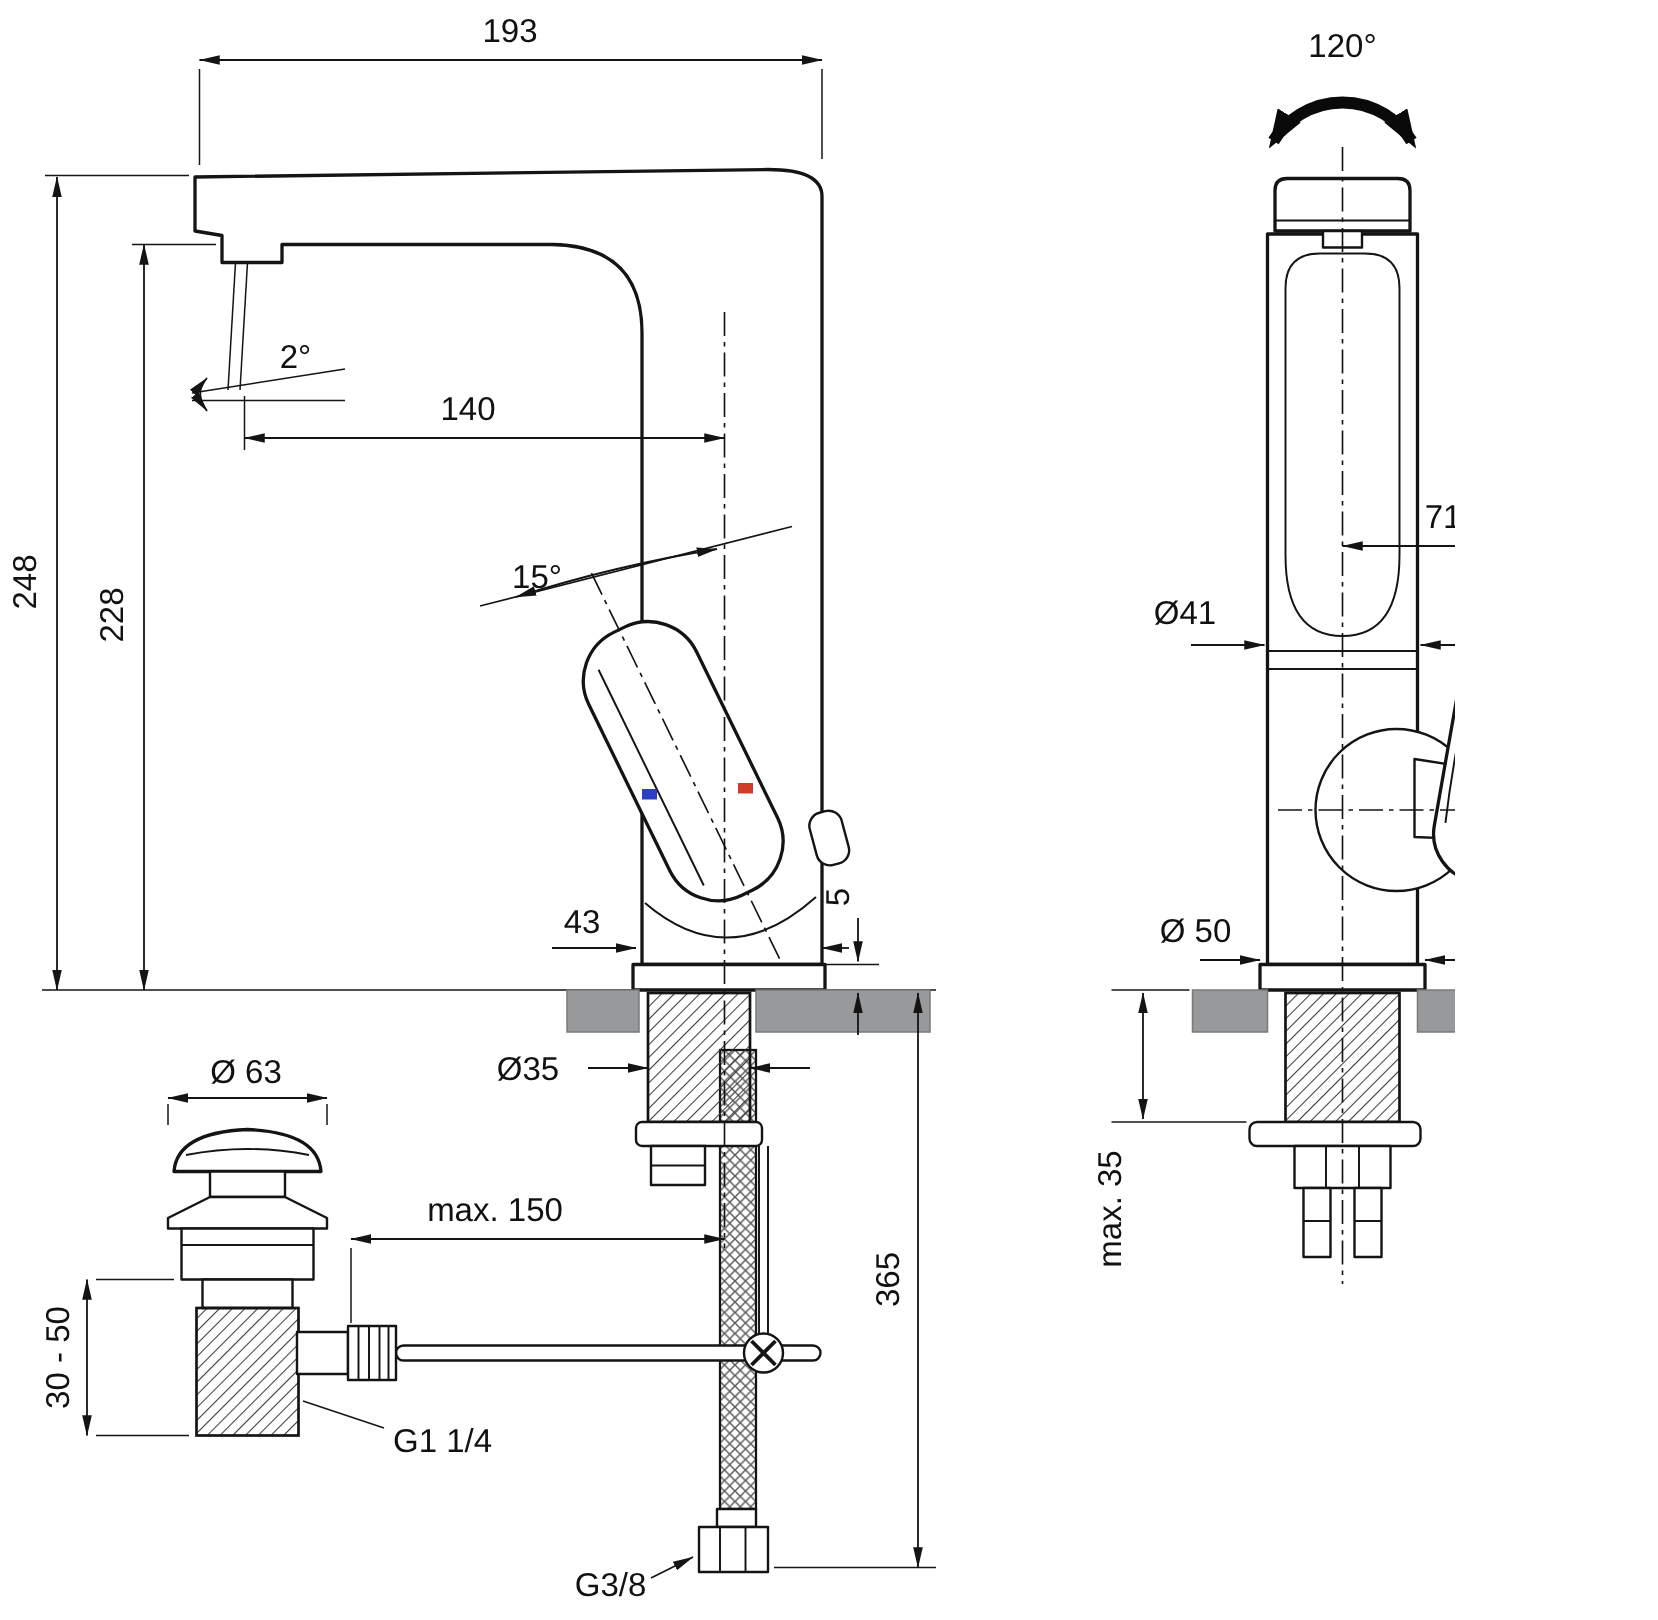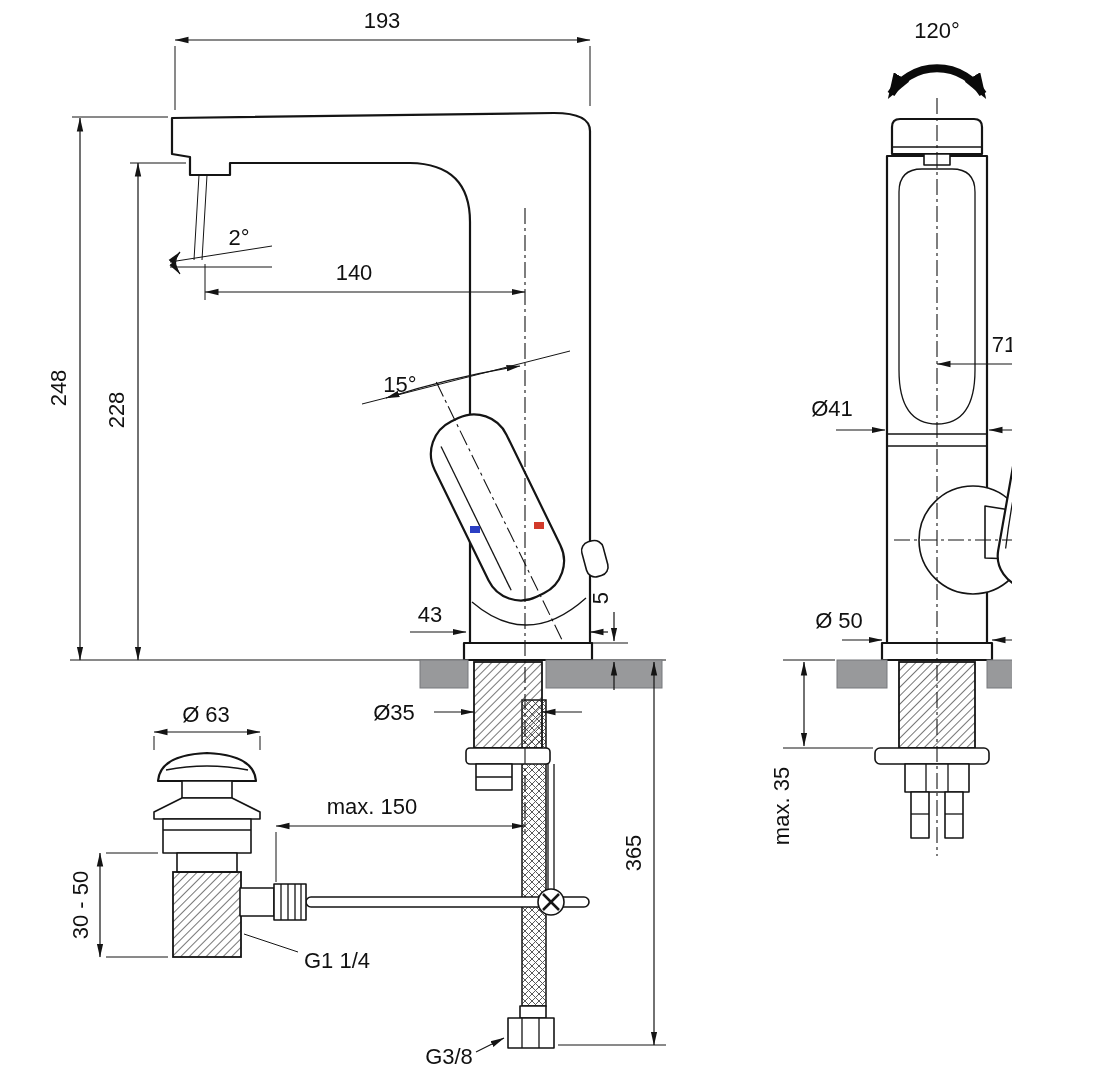--- a/index.html
+++ b/index.html
@@ -1,16 +1,16 @@
 <!DOCTYPE html>
 <html><head>
 <meta charset="utf-8">
 <style>
   html,body{margin:0;padding:0;background:#fff;}
-  .stage{width:970px;height:1080px;position:relative;background:#fff;overflow:hidden;padding-left:42px;}
+  .stage{width:970px;height:1080px;position:relative;background:#fff;overflow:hidden;}
   svg{display:block;}
   .outline{fill:#fff;stroke:#141414;stroke-width:2.2;stroke-linejoin:round;}
   .outline-thin{fill:#fff;stroke:#141414;stroke-width:1.6;stroke-linejoin:round;}
   .detail{fill:none;stroke:#141414;stroke-width:1.3;}
   .dim{stroke:#141414;stroke-width:1.2;fill:none;}
   .ext{stroke:#141414;stroke-width:1;fill:none;}
   .cl{stroke:#141414;stroke-width:1.1;fill:none;stroke-dasharray:16 4 3 4;}
   .gray{fill:#98999b;stroke:#77797c;stroke-width:1;}
   .thread{fill:url(#hatch);stroke:#141414;stroke-width:1.8;}
   .braid{fill:url(#braid);stroke:#141414;stroke-width:1.5;}

